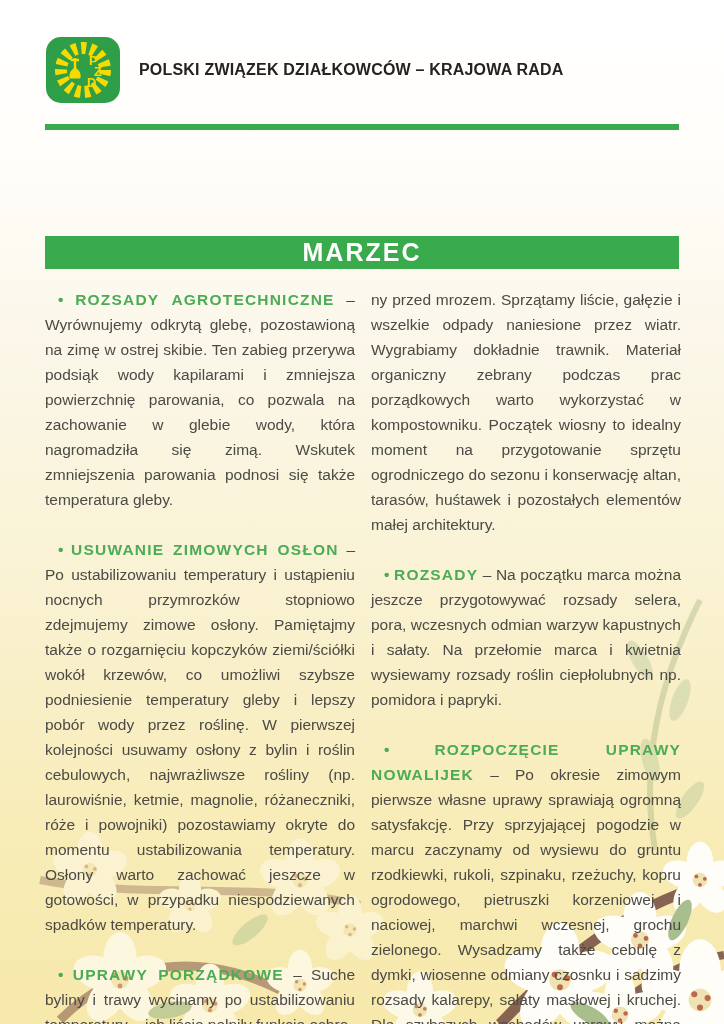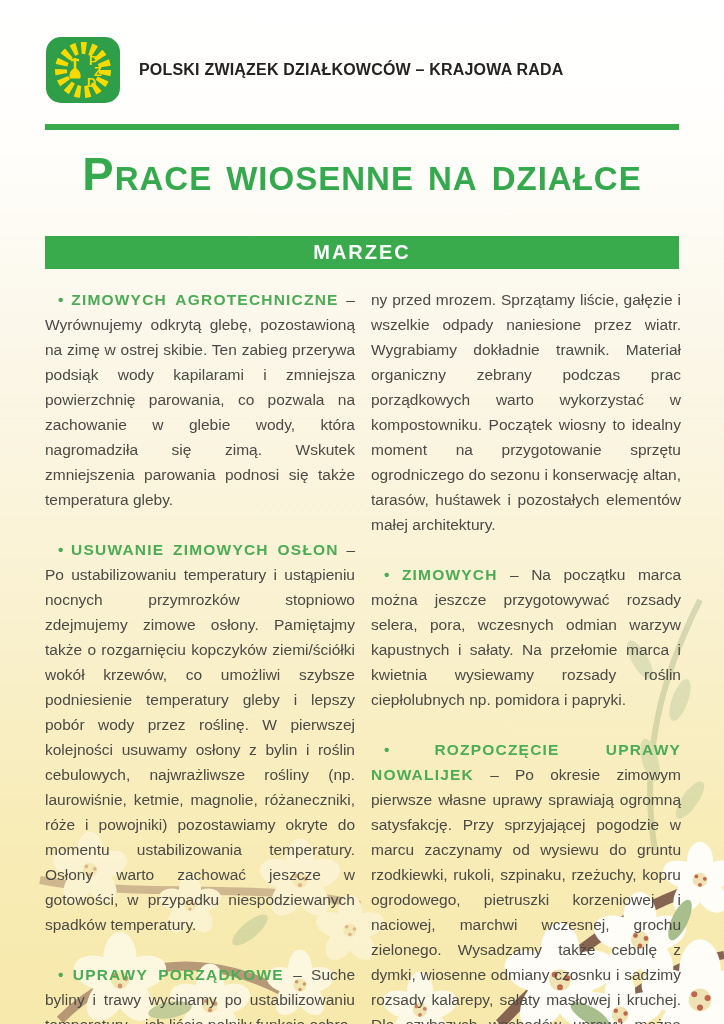--- a/index.html
+++ b/index.html
@@ -23,21 +23,21 @@
   .main-title{
     position:absolute;top:146px;left:0;right:0;text-align:center;z-index:2;
     color:#35a94d;font-size:47px;font-weight:bold;
     font-variant:small-caps;letter-spacing:1px;
   }
   
   .banner{
     position:absolute;top:236px;left:45px;right:45px;height:33px;z-index:2;
     background:#3aab4d;color:#ffffff;
     display:flex;align-items:center;justify-content:center;
-    font-size:20px;font-weight:bold;letter-spacing:2px;
+    font-size:25px;font-weight:bold;letter-spacing:2px;
   }
   
   .columns{position:absolute;top:287px;left:45px;right:45px;display:flex;gap:16px;z-index:1;}
   .col{width:310px;flex:0 0 auto;}
   .block{
     margin:0 0 25px 0;
     font-size:15.5px;line-height:25px;color:#4b4a46;
     text-align:justify;text-indent:13px;
   }
   .block.no-indent{text-indent:0;}
@@ -123,50 +123,49 @@
       </g>
       <text x="44" y="29" font-size="13" font-weight="bold" fill="#f6da00" font-family="Liberation Sans, sans-serif">P</text>
       <text x="49" y="40" font-size="13" font-weight="bold" fill="#f6da00" font-family="Liberation Sans, sans-serif">Z</text>
       <text x="42" y="51" font-size="13" font-weight="bold" fill="#f6da00" font-family="Liberation Sans, sans-serif">D</text>
     </svg>
     <div class="org-title">POLSKI ZWIĄZEK DZIAŁKOWCÓW – KRAJOWA RADA</div>
   </div>
 
   <div class="rule"></div>
 
-  <div class="main-title">Prace wiosenne na działce</div>
 
   <div class="banner">
     <span>MARZEC</span>
   </div>
 
   <div class="columns">
 
     <div class="col">
       <p class="block">
         <span class="bullet">•</span>
-        <span class="sec-heading">ZIMOWYCH AGROTECHNICZNE</span><span> – </span><span>Wyrównujemy odkrytą glebę, pozostawioną na zimę w ostrej skibie. Ten zabieg przerywa podsiąk wody kapilarami i zmniejsza powierzchnię parowania, co pozwala na zachowanie w glebie wody, która nagromadziła się zimą. Wskutek zmniejszenia parowania podnosi się także temperatura gleby.</span>
+        <span class="sec-heading">ROZSADY AGROTECHNICZNE</span><span> – </span><span>Wyrównujemy odkrytą glebę, pozostawioną na zimę w ostrej skibie. Ten zabieg przerywa podsiąk wody kapilarami i zmniejsza powierzchnię parowania, co pozwala na zachowanie w glebie wody, która nagromadziła się zimą. Wskutek zmniejszenia parowania podnosi się także temperatura gleby.</span>
       </p>
       <p class="block">
         <span class="bullet">•</span>
         <span class="sec-heading">USUWANIE ZIMOWYCH OSŁON</span><span> – </span><span>Po ustabilizowaniu temperatury i ustąpieniu nocnych przymrozków stopniowo zdejmujemy zimowe osłony. Pamiętajmy także o rozgarnięciu kopczyków ziemi/ściółki wokół krzewów, co umożliwi szybsze podniesienie temperatury gleby i lepszy pobór wody przez roślinę. W pierwszej kolejności usuwamy osłony z bylin i roślin cebulowych, najwrażliwsze rośliny (np. laurowiśnie, ketmie, magnolie, różaneczniki, róże i powojniki) pozostawiamy okryte do momentu ustabilizowania temperatury. Osłony warto zachować jeszcze w gotowości, w przypadku niespodziewanych spadków temperatury.</span>
       </p>
       <p class="block">
         <span class="bullet">•</span>
         <span class="sec-heading">UPRAWY PORZĄDKOWE</span><span> – </span><span>Suche byliny i trawy wycinamy po ustabilizowaniu temperatury – ich liście pełniły funkcję ochro-</span>
       </p>
     </div>
 
     <div class="col">
       <p class="block no-indent">
         <span>ny przed mrozem. Sprzątamy liście, gałęzie i wszelkie odpady naniesione przez wiatr. Wygrabiamy dokładnie trawnik. Materiał organiczny zebrany podczas prac porządkowych warto wykorzystać w kompostowniku. Początek wiosny to idealny moment na przygotowanie sprzętu ogrodniczego do sezonu i konserwację altan, tarasów, huśtawek i pozostałych elementów małej architektury.</span>
       </p>
       <p class="block">
         <span class="bullet">•</span>
-        <span class="sec-heading">ZIMOWYCH</span><span> – </span><span>Na początku marca można jeszcze przygotowywać rozsady selera, pora, wczesnych odmian warzyw kapustnych i sałaty. Na przełomie marca i kwietnia wysiewamy rozsady roślin ciepłolubnych np. pomidora i papryki.</span>
+        <span class="sec-heading">ROZSADY</span><span> – </span><span>Na początku marca można jeszcze przygotowywać rozsady selera, pora, wczesnych odmian warzyw kapustnych i sałaty. Na przełomie marca i kwietnia wysiewamy rozsady roślin ciepłolubnych np. pomidora i papryki.</span>
       </p>
       <p class="block">
         <span class="bullet">•</span>
         <span class="sec-heading">ROZPOCZĘCIE UPRAWY NOWALIJEK</span><span> – </span><span>Po okresie zimowym pierwsze własne uprawy sprawiają ogromną satysfakcję. Przy sprzyjającej pogodzie w marcu zaczynamy od wysiewu do gruntu rzodkiewki, rukoli, szpinaku, rzeżuchy, kopru ogrodowego, pietruszki korzeniowej i naciowej, marchwi wczesnej, grochu zielonego. Wysadzamy także cebulę z dymki, wiosenne odmiany czosnku i sadzimy rozsady kalarepy, sałaty masłowej i kruchej. Dla szybszych wschodów uprawy można przykrywać agrowłókniną.</span>
       </p>
     </div>
 
   </div>
 </div>
 

